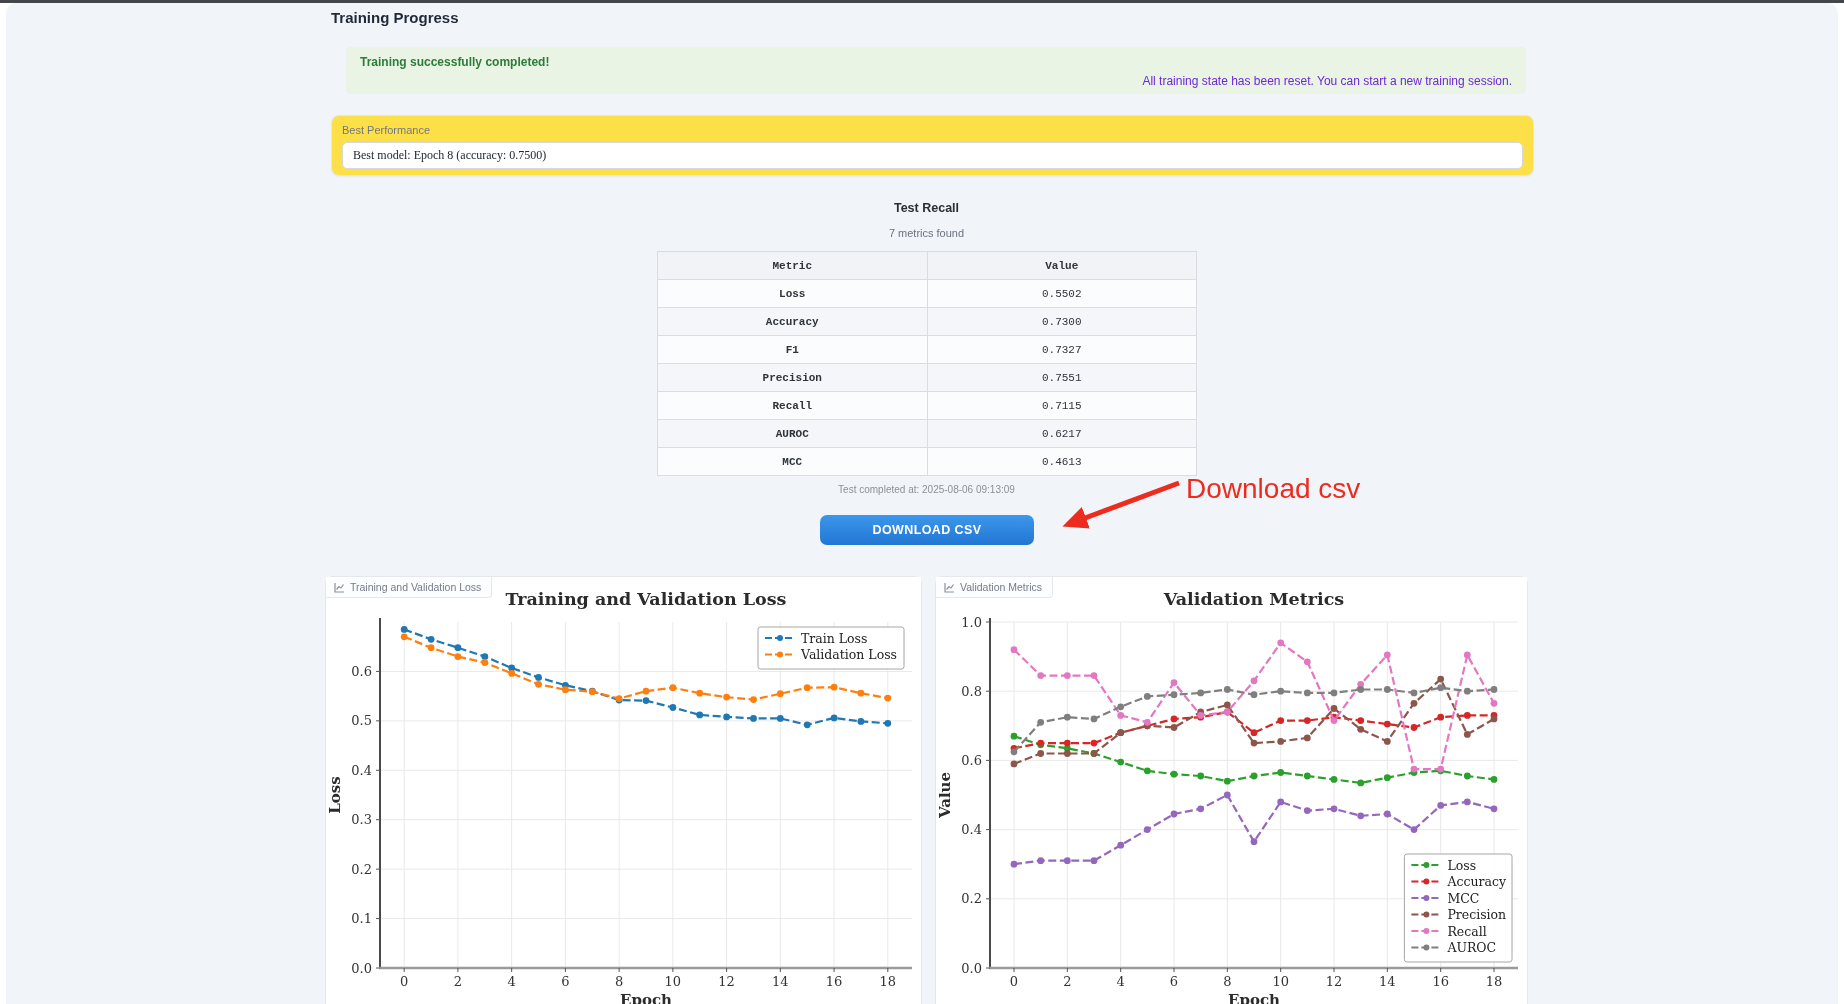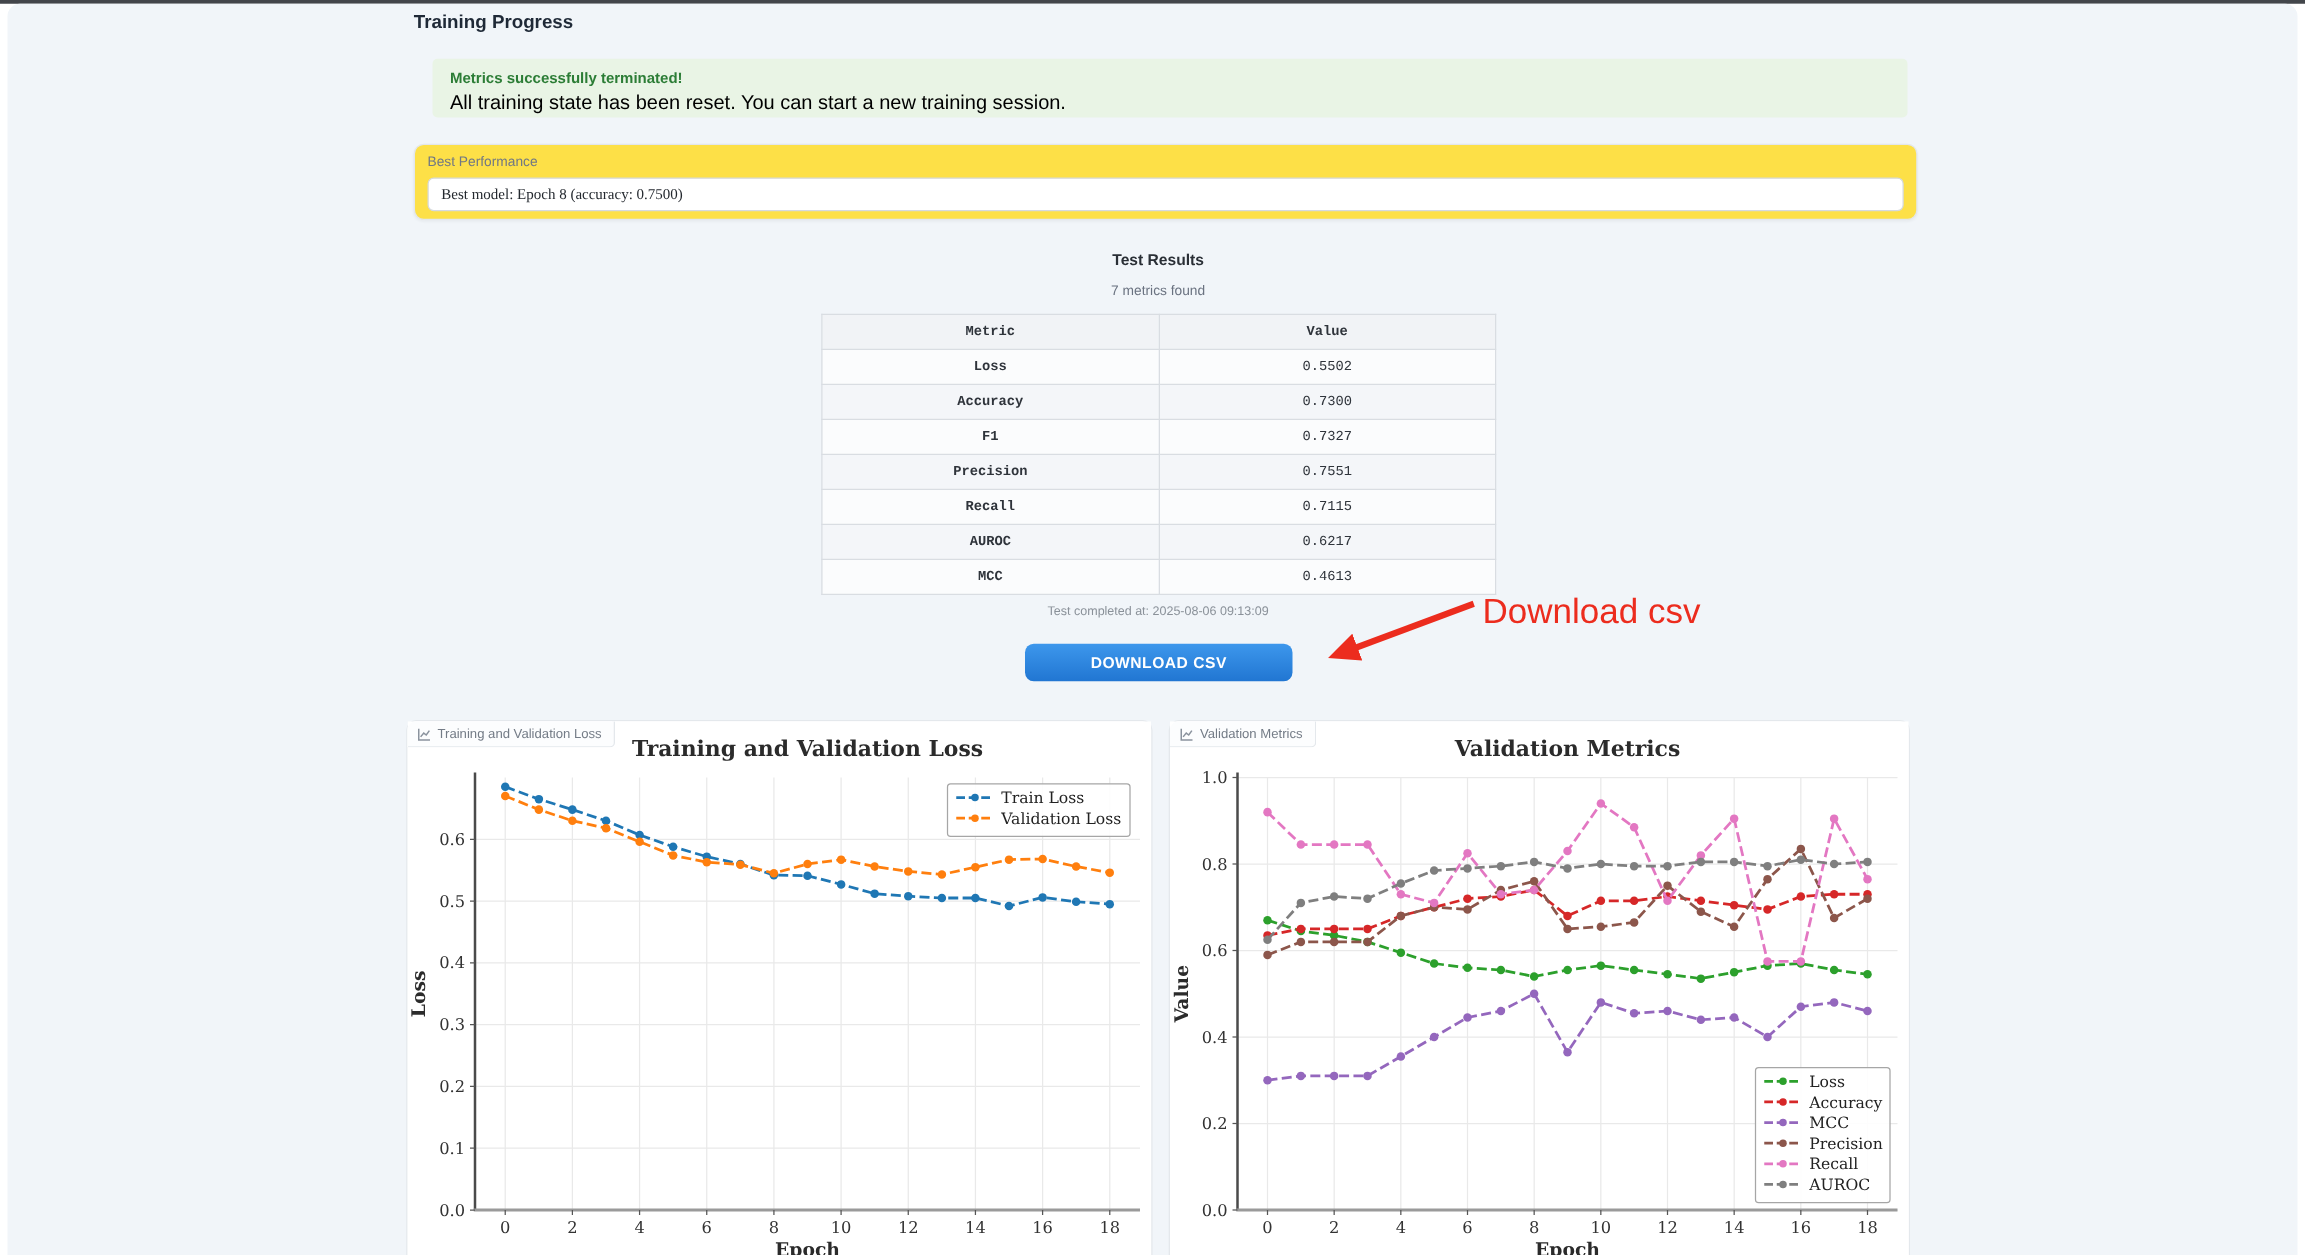--- a/index.html
+++ b/index.html
@@ -8,21 +8,21 @@
   #top-strip { position:absolute; left:0; top:0; width:1844px; height:3px; background:#43464b; }
   #app { position:absolute; left:6px; top:3px; width:1832px; height:1001px;
          background:#f1f5f9; border-radius:10px 10px 0 0;padding-left:39px; }
   #content { position:absolute; left:319px; top:0; width:1203px; height:1001px; }
 
   .page-title { position:absolute; left:6px; top:6px; font-size:15px; font-weight:bold; color:#1f2937; }
 
   .alert { position:absolute; left:21px; top:44px; width:1180px; height:47px;
            background:#e9f4e5; border-radius:4px; padding:8px 14px; }
   .alert-title { font-size:12px; font-weight:bold; color:#2c7d36; }
-  .alert-msg { font-size:16px; color:#000000; margin-top:5px; }
+  .alert-msg { font-size:12px; color:#6d28d9; margin-top:5px;text-align:right; }
 
   .card { position:absolute; left:6px; top:112px; width:1203px; height:61px; background:#fde047;
           border:1px solid #e3e7ec; border-radius:8px; box-shadow:0 1px 2px rgba(0,0,0,0.04);
           padding:8px 10px; }
   .card-label { font-size:11px; color:#707784; }
   .card-input { margin-top:6px; width:100%; height:27px; border:1px solid #d5d9de; border-radius:5px;
                 background:#fff; font-size:12px; color:#24292f; line-height:25px; padding:0 10px;
                 font-family:Liberation Serif, serif; }
 
   .tr-title { position:absolute; top:198px; left:0; width:100%; text-align:center;
@@ -64,30 +64,30 @@
 </head>
 <body>
 
 <div id="top-strip"></div>
 <div id="app">
   <div id="content">
 
     <div class="page-title">Training Progress</div>
 
     <div class="alert">
-      <div class="alert-title">Metrics successfully terminated!</div>
+      <div class="alert-title">Training successfully completed!</div>
       <div class="alert-msg">All training state has been reset. You can start a new training session.</div>
     </div>
 
     <div class="card">
       <div class="card-label">Best Performance</div>
       <div class="card-input">Best model: Epoch 8 (accuracy: 0.7500)</div>
     </div>
 
-    <div class="tr-title">Test Results</div>
+    <div class="tr-title">Test Recall</div>
     <div class="tr-count">7 metrics found</div>
 
     <table class="metrics">
       <thead>
         <tr>
           <th>Metric</th>
           <th>Value</th>
         </tr>
       </thead>
       <tbody id="metrics-body">

